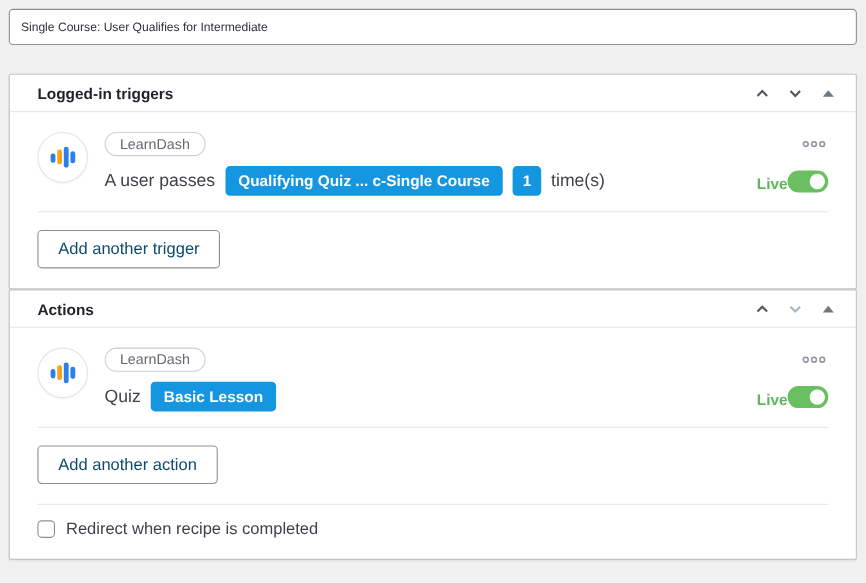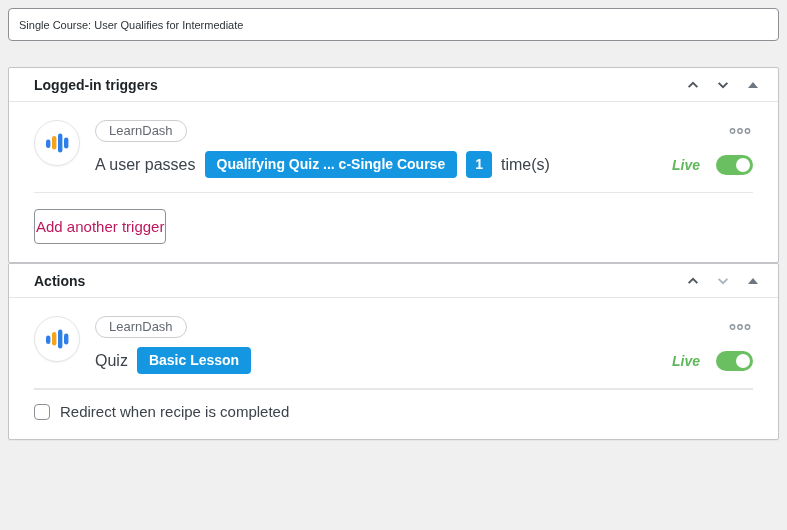--- a/index.html
+++ b/index.html
@@ -65,35 +65,35 @@
   .sentence{
     display:flex;align-items:center;gap:9px;flex-wrap:wrap;
     margin-top:9px;font-size:16px;color:#3c434a;
   }
   .token-btn{
     background:var(--accent-blue);color:#fff;border:none;cursor:pointer;
     font-family:inherit;font-size:14px;font-weight:bold;
     padding:5px 12px 6px;border-radius:4px;white-space:nowrap;
   }
   .token-btn.small{padding:5px 9px 6px;}
-  .live-wrap{margin-left:auto;display:flex;align-items:center;gap:16px;font-style:italic;}
+  .live-wrap{margin-left:auto;display:flex;align-items:flex-end;gap:0;}
   .live-label{color:var(--live-green);font-weight:bold;font-size:14px;}
   .toggle{
     position:relative;width:37px;height:20px;border-radius:10px;
     background:var(--toggle-green);border:none;cursor:pointer;display:inline-block;
   }
   .toggle .knob{
     position:absolute;top:3px;right:3px;width:14px;height:14px;
     border-radius:50%;background:#fff;
   }
   .divider{border:none;border-top:1px solid #e6e7e8;margin:0 25px;}
   .add-row{padding:16px 25px 18px;}
   .add-btn{
     background:#fff;border:1px solid #8c9196;border-radius:4px;cursor:pointer;
-    padding:8px 1px;font-family:inherit;font-size:15px;color:#be185d;
+    padding:8px 18px;font-family:inherit;font-size:15px;color:#0c4a6e;
   }
   .redirect-row{
     display:flex;align-items:center;gap:10px;
     padding:13px 25px 19px;font-size:15px;color:#3c434a;cursor:pointer;
   }
   .checkbox{
     flex:0 0 auto;width:16px;height:16px;background:#fff;
     border:1px solid #8c8f94;border-radius:4px;
   }
 </style>
@@ -224,20 +224,23 @@
           <span class="toggle">
               <span class="knob"></span>
             </span>
         </span>
       </div>
     </div>
   </div>
 
   <hr class="divider">
 
+  <div class="add-row">
+    <button class="add-btn">Add another action</button>
+  </div>
 
   <hr class="divider">
 
   <label class="redirect-row">
     <span class="checkbox"></span>
     <span>Redirect when recipe is completed</span>
   </label>
 </div>
 
 </body></html>

